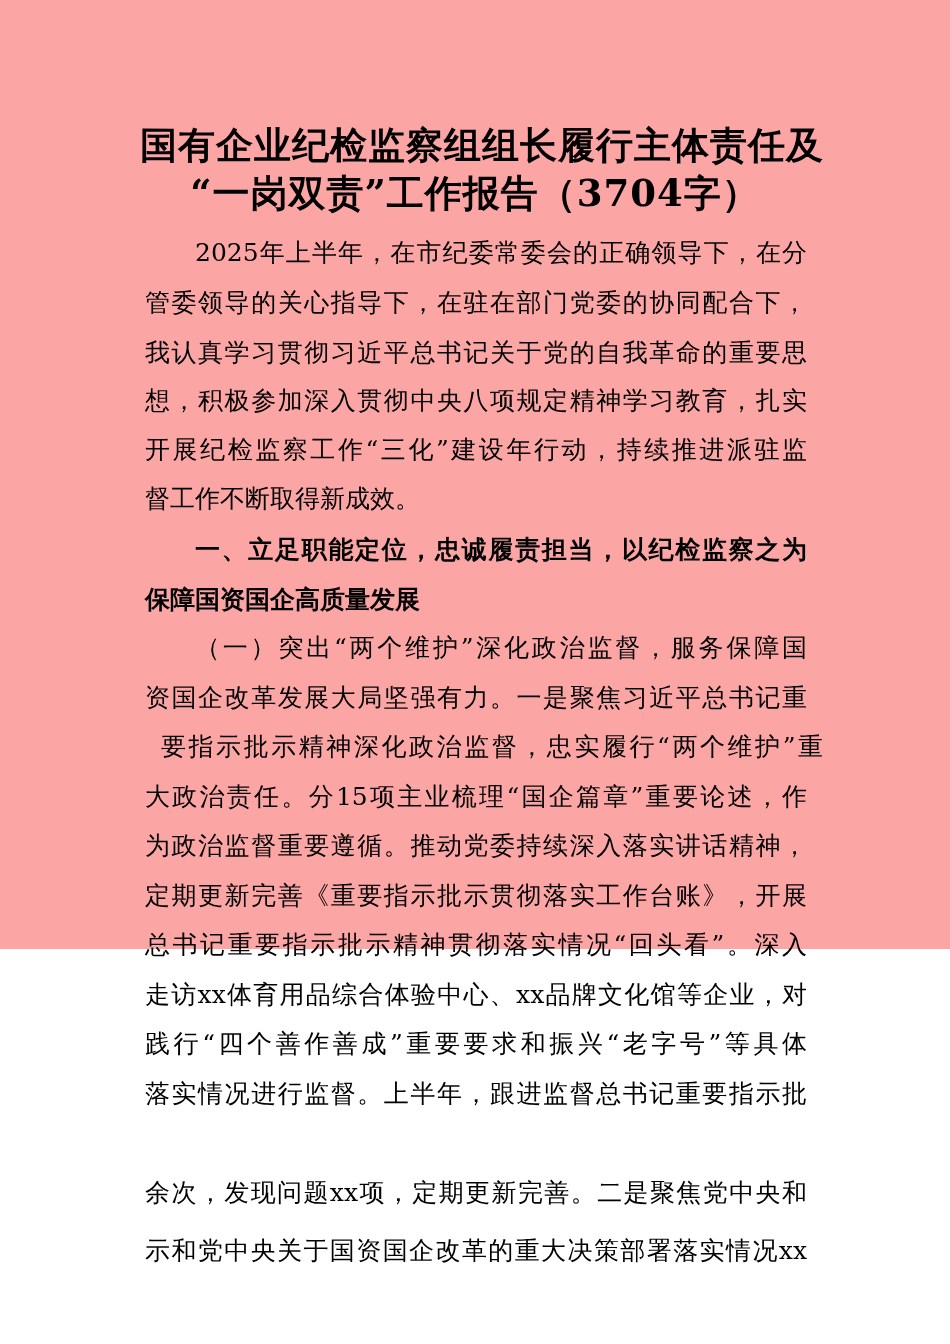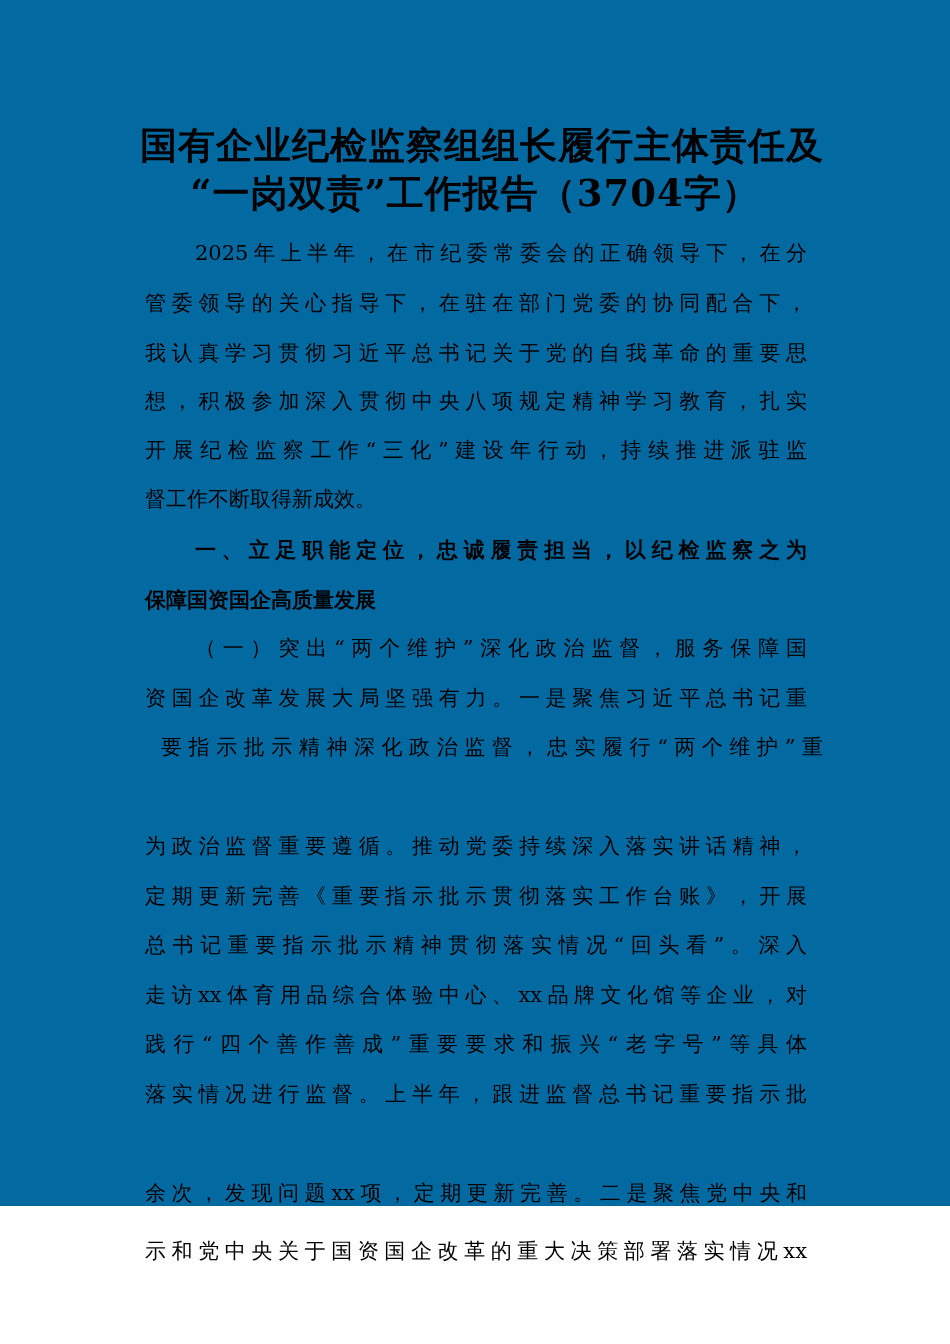--- a/index.html
+++ b/index.html
@@ -1,27 +1,27 @@
 <!DOCTYPE html>
 <html><head>
   <meta charset="utf-8">
   <style>
     html, body { margin: 0; padding: 0; background: #ffffff; }
     body { width: 950px; height: 1344px; position: relative; overflow: hidden; }
-    .page { position: absolute; left: 0; top: 0; width: 950px; height: 1206px; background: #0369a1; color: #000; }
+    .page { position: absolute; left: 0; top: 0; width: 950px; height: 949px; background: #fca5a5; color: #000; }
     .title {
       position: absolute; left: 140px; width: 670px; text-align: center;
       font-family: "DejaVu Serif", "Liberation Serif", serif;
       font-weight: bold; font-size: 37px; letter-spacing: 1px; line-height: 46px;
       white-space: nowrap;
     }
     .line {
       position: absolute; left: 145px; width: 662px;
       font-family: "DejaVu Serif", "Liberation Serif", serif;
-      font-size: 21px; line-height: 30px; white-space: nowrap;
+      font-size: 25px; line-height: 30px; white-space: nowrap;
       text-align: justify; text-align-last: justify;
       letter-spacing: 0px;
     }
     .line.last { text-align-last: left; }
     .line.indent { left: 195px; width: 612px; }
     .heading {
       font-family: "DejaVu Sans", "Liberation Sans", sans-serif;
       font-weight: bold;
     }
   </style>
@@ -38,20 +38,21 @@
   <div class="line" style="top:386px;">想，积极参加深入贯彻中央八项规定精神学习教育，扎实</div>
   <div class="line" style="top:435px;">开展纪检监察工作“三化”建设年行动，持续推进派驻监</div>
   <div class="line last" style="top:484px;">督工作不断取得新成效。</div>
 
   <div class="line indent heading" style="top:535px;">一、立足职能定位，忠诚履责担当，以纪检监察之为</div>
   <div class="line heading last" style="top:585px;">保障国资国企高质量发展</div>
 
   <div class="line indent" style="top:633px;">（一）突出“两个维护”深化政治监督，服务保障国</div>
   <div class="line" style="top:683px;">资国企改革发展大局坚强有力。一是聚焦习近平总书记重</div>
   <div class="line" style="top:732px;margin-left:16px;">要指示批示精神深化政治监督，忠实履行“两个维护”重</div>
+  <div class="line" style="top:782px;">大政治责任。分15项主业梳理“国企篇章”重要论述，作</div>
   <div class="line" style="top:831px;">为政治监督重要遵循。推动党委持续深入落实讲话精神，</div>
   <div class="line" style="top:881px;font-family:Liberation Serif, serif;">定期更新完善《重要指示批示贯彻落实工作台账》，开展</div>
   <div class="line" style="top:930px;">总书记重要指示批示精神贯彻落实情况“回头看”。深入</div>
   <div class="line" style="top:980px;">走访xx体育用品综合体验中心、xx品牌文化馆等企业，对</div>
   <div class="line" style="top:1029px;">践行“四个善作善成”重要要求和振兴“老字号”等具体</div>
   <div class="line" style="top:1079px;">落实情况进行监督。上半年，跟进监督总书记重要指示批</div>
   <div class="line" style="top:1192px;margin-top:44px;">示和党中央关于国资国企改革的重大决策部署落实情况xx</div>
   <div class="line" style="top:1178px;">余次，发现问题xx项，定期更新完善。二是聚焦党中央和</div>
 </div>
 

